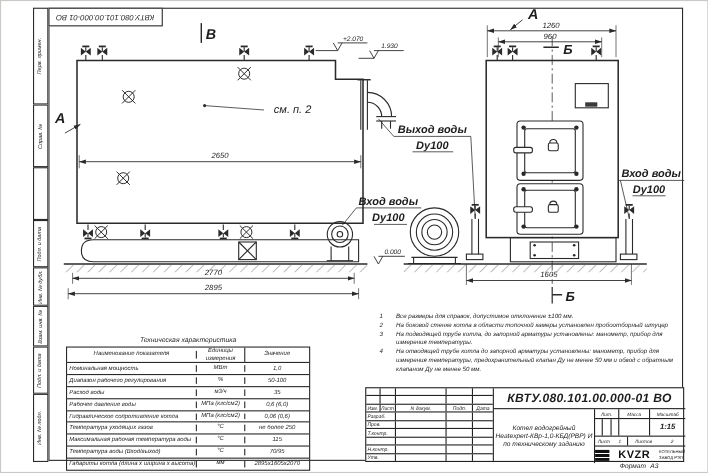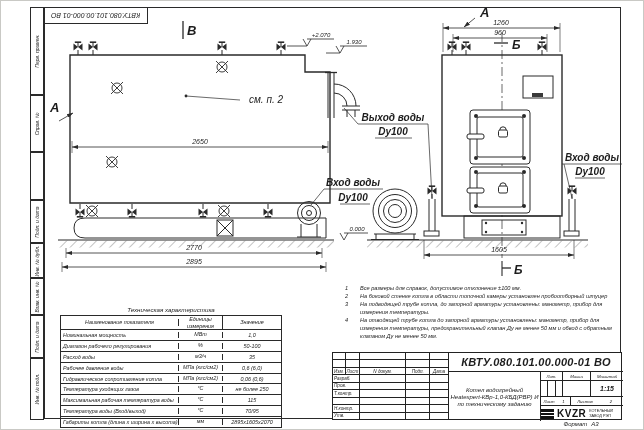--- a/index.html
+++ b/index.html
@@ -55,21 +55,21 @@
   .lw22{width:22px}.lw28{width:28px}.lw32{width:32px}
   .tbr2{height:15px;display:flex;border-bottom:1px solid #222}
   .lit3{width:22px;display:flex;border-right:1px solid #222;box-sizing:border-box}
   .lit3 div{flex:1;border-right:1px solid #222;display:flex;align-items:center;justify-content:center;font-size:5.5px;font-style:italic}
   .lit3 div:last-child{border-right:none}
   .mass{width:28px;border-right:1px solid #222;box-sizing:border-box}
   .scalev{width:32px;display:flex;align-items:center;justify-content:center;font-size:7px;font-style:italic;font-weight:bold}
   .tbr3{height:8px;display:flex;border-bottom:1px solid #222;font-size:4.3px;font-style:italic}
   .tbr3 div{display:flex;align-items:center;justify-content:center}
   .sl1{width:16px}.sv1{width:14px;border-right:1px solid #222;box-sizing:border-box}.sl2{width:28px}.sv2{width:24px}
-  .tbr4{flex:1;display:flex;align-items:center;justify-content:flex-start;gap:3px}
+  .tbr4{flex:1;display:flex;align-items:center;justify-content:space-between;gap:3px}
   .logoicon{width:13px;height:10px;background:linear-gradient(#111 0 28%,#fff 28% 38%,#111 38% 62%,#fff 62% 72%,#111 72% 100%)}
   .logotxt{font-weight:bold;font-size:10px;letter-spacing:.5px;color:#111}
   .logocap{font-size:3.8px;line-height:1.2;color:#111}
   .format{position:absolute;left:540px;top:421px;width:82px;text-align:center;font-size:6px;font-style:italic}
   .format b{font-weight:normal;margin-left:4px}
 </style>
 </head>
 <body>
 
 <div class="sheet">

